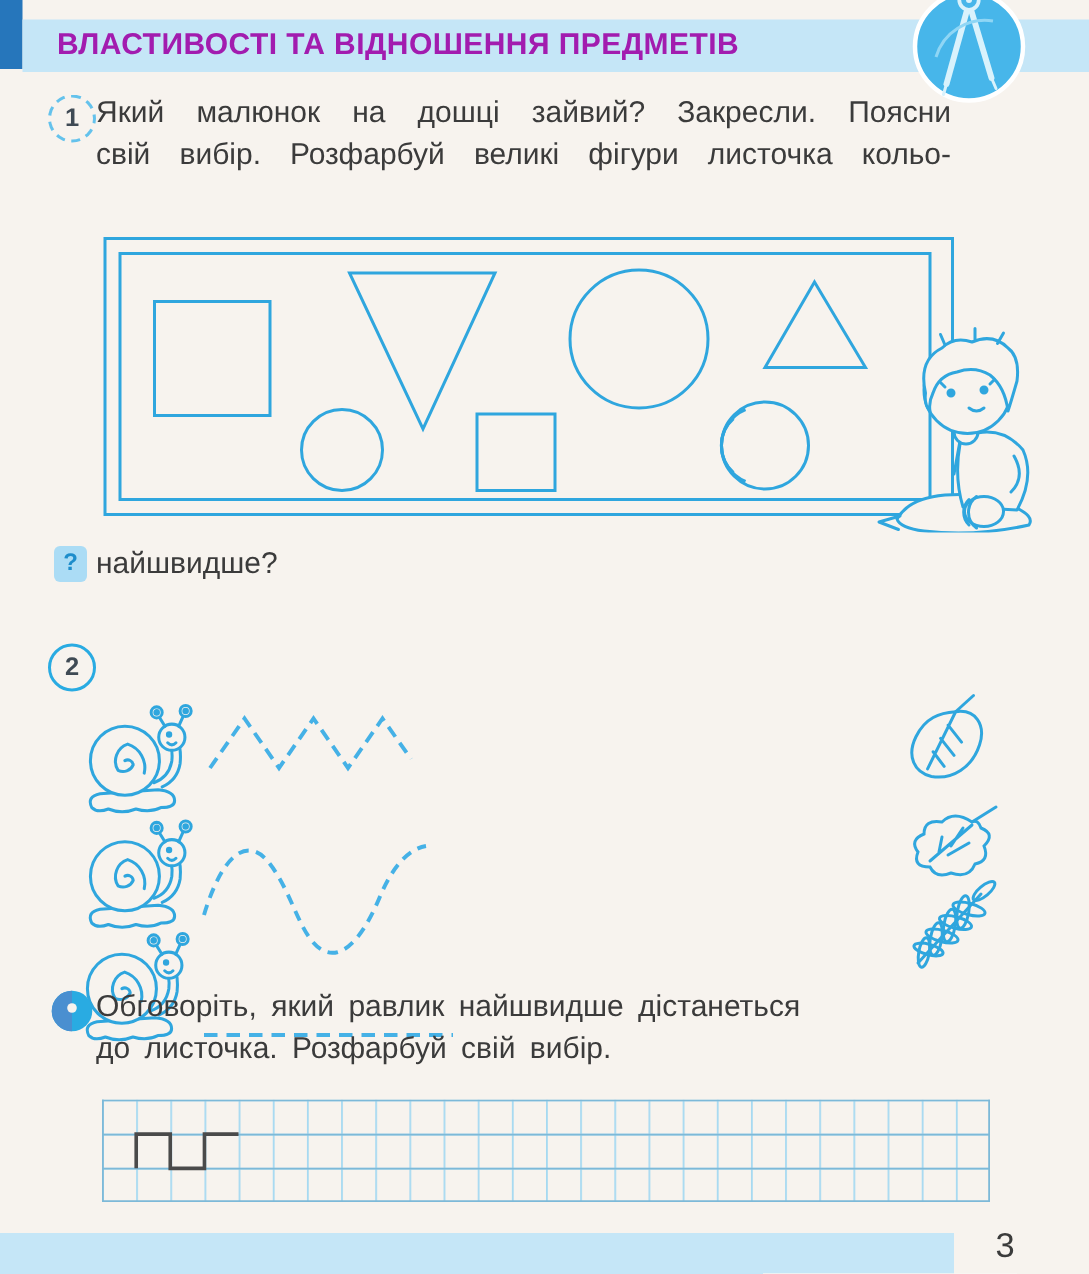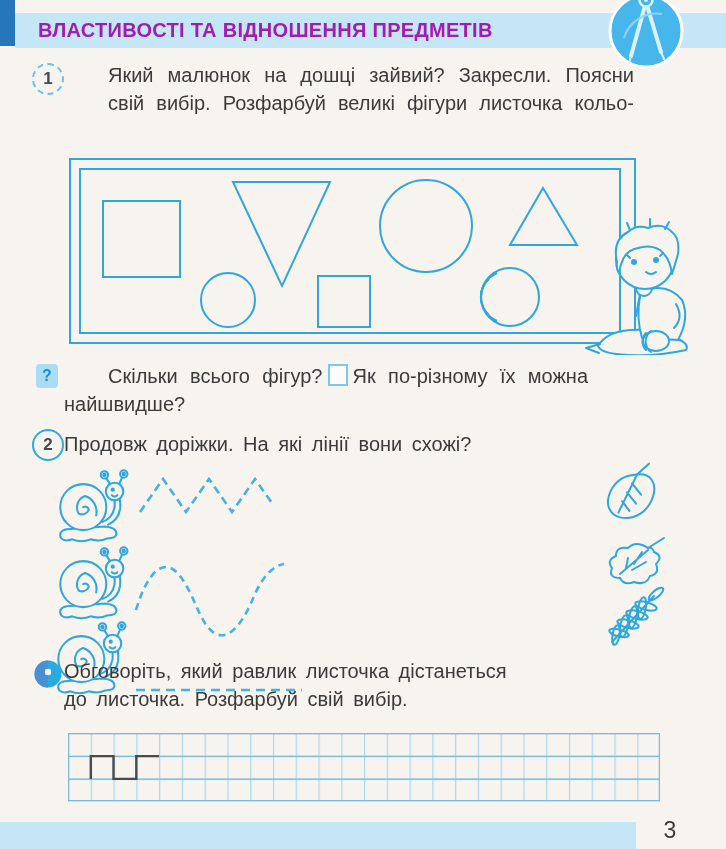--- a/index.html
+++ b/index.html
@@ -8,21 +8,21 @@
   .spine{position:absolute;left:0;top:0;width:15px;height:46px;background:#2676bb;}
   .band{position:absolute;left:15px;top:13px;width:711px;height:35px;background:#c5e6f7;}
   .title{position:absolute;left:38px;top:19px;font-size:20px;font-weight:bold;color:#a21caf;letter-spacing:.3px;}
   .compass{position:absolute;left:602px;top:-8px;}
   .num-badge{position:absolute;width:28px;height:28px;border-radius:50%;color:#3f4a54;
     font-size:17px;font-weight:bold;text-align:center;line-height:28px;}
   .n1{left:32px;top:63px;border:2px dashed #64c2ec;}
   .n2{left:32px;top:429px;border:2px solid #29abe2;}
   .tx{position:absolute;font-size:20px;line-height:28px;color:#3b3b3b;word-spacing:4px;}
   .t1{left:64px;top:61px;width:570px;}
-  .jl{text-align:justify;text-align-last:justify;margin-left:44px;}
+  .jl{text-align:justify;text-align-last:justify;}
   .qbadge{position:absolute;left:36px;top:364px;width:22px;height:24px;background:#abdcf5;
     border-radius:4px;color:#1d8dcb;font-size:16px;font-weight:bold;text-align:center;line-height:24px;}
   .qtx{left:64px;top:362px;width:524px;}
   .t2{left:64px;top:430px;width:600px;}
   .dtx{left:64px;top:657px;width:530px;}
   .checkbox{display:inline-block;width:16px;height:18px;border:2px solid #7cc8ec;background:#fdfcfa;
     vertical-align:-3px;margin:0 5px;}
   .boardsvg{position:absolute;left:58px;top:152px;}
   .tracks{position:absolute;left:40px;top:452px;}
   .discicon{position:absolute;left:33px;top:659px;}
@@ -86,28 +86,24 @@
       <path d="M630,230 L627,223 M650,226 L650,219 M665,229 L669,222" fill="none"></path>
       <circle cx="634" cy="262" r="2" fill="#2fa6de"></circle>
       <circle cx="656" cy="260" r="2" fill="#2fa6de"></circle>
       <path d="M630,258 L627,255 M660,256 L663,253" fill="none"></path>
       <path d="M646,272 Q651,276 656,272" fill="none"></path>
     </g>
   </svg>
 
   <div class="qbadge">?</div>
   <div class="tx qtx">
-    <div class="jl">
-      <span>Скільки всього фігур?</span><span class="checkbox"></span><span>Як по-різному їх можна</span>
-    </div>
     <div>найшвидше?</div>
   </div>
 
   <div class="num-badge n2">2</div>
-  <div class="tx t2">Продовж доріжки. На які лінії вони схожі?</div>
 
   <svg class="tracks" width="680" height="252" viewBox="40 452 680 252">
     <defs>
       <g id="snail" stroke="#2fa6de" stroke-width="2.2" fill="#f7f3ee" stroke-linecap="round" stroke-linejoin="round">
         <path d="M10,70 Q6,62 16,60 L58,57 Q70,58 70,65 Q70,70 60,70 Q52,74 42,71 Q32,75 22,71 Q14,74 10,70 Z"></path>
         <path d="M55,52 Q66,48 68,36 Q69,27 65,21 M61,55 Q72,50 74,38 Q75,28 72,20" fill="none"></path>
         <circle cx="68" cy="19" r="9.5"></circle>
         <path d="M63,11 L58,3 M73,11 L77,2" fill="none"></path>
         <circle cx="57" cy="1" r="4"></circle>
           <circle cx="57" cy="1" r="1.3" fill="#2fa6de"></circle>
@@ -153,21 +149,21 @@
       <ellipse cx="50" cy="0" rx="9" ry="3.4" transform="rotate(-40 50 0)"></ellipse>
     </g>
   </svg>
 
   <svg class="discicon" width="30" height="30" viewBox="0 0 30 30">
     <circle cx="15" cy="15" r="13.5" fill="#29abe2"></circle>
     <path d="M15,1.5 A13.5,13.5 0 0 0 15,28.5 Z" fill="#4a8fd0"></path>
     <circle cx="15" cy="13" r="3.2" fill="#f7f3ee"></circle>
   </svg>
   <div class="tx dtx">
-    <div>Обговоріть, який равлик листочка дістанеться</div>
+    <div>Обговоріть, який равлик найшвидше дістанеться</div>
     <div>до листочка. Розфарбуй свій вибір.</div>
   </div>
 
   <svg class="gridsvg" width="592" height="70" viewBox="0 0 592 70">
     <defs>
       <pattern id="cells" width="22.77" height="22.77" patternUnits="userSpaceOnUse">
         <path d="M0.6,0 V22.77 M0,0.6 H22.77" stroke="#a6d9f1" stroke-width="1.2" fill="none"></path>
       </pattern>
     </defs>
     <rect x="0" y="0" width="592" height="68.3" fill="url(#cells)"></rect>

